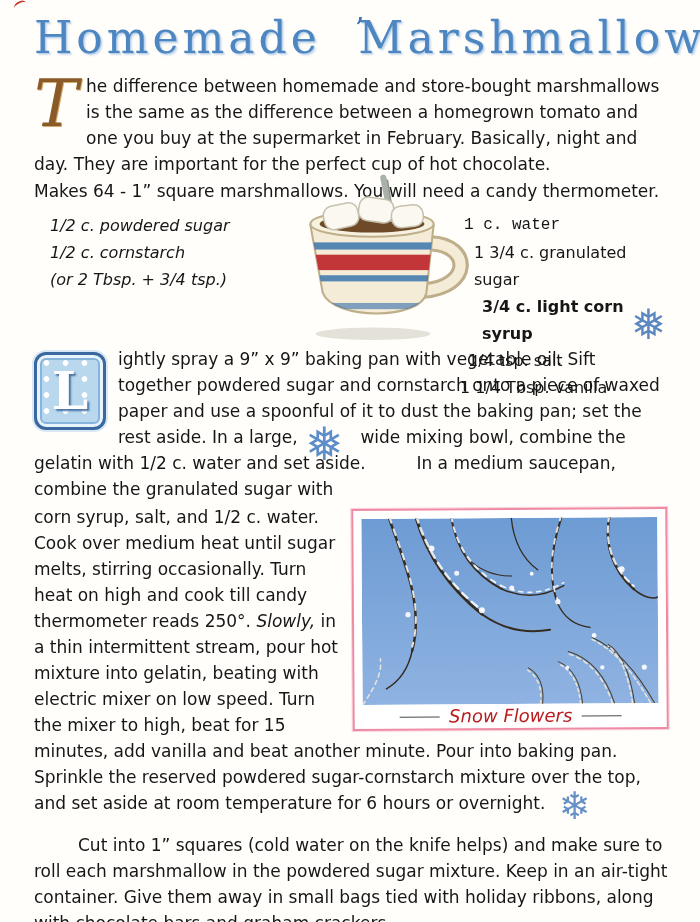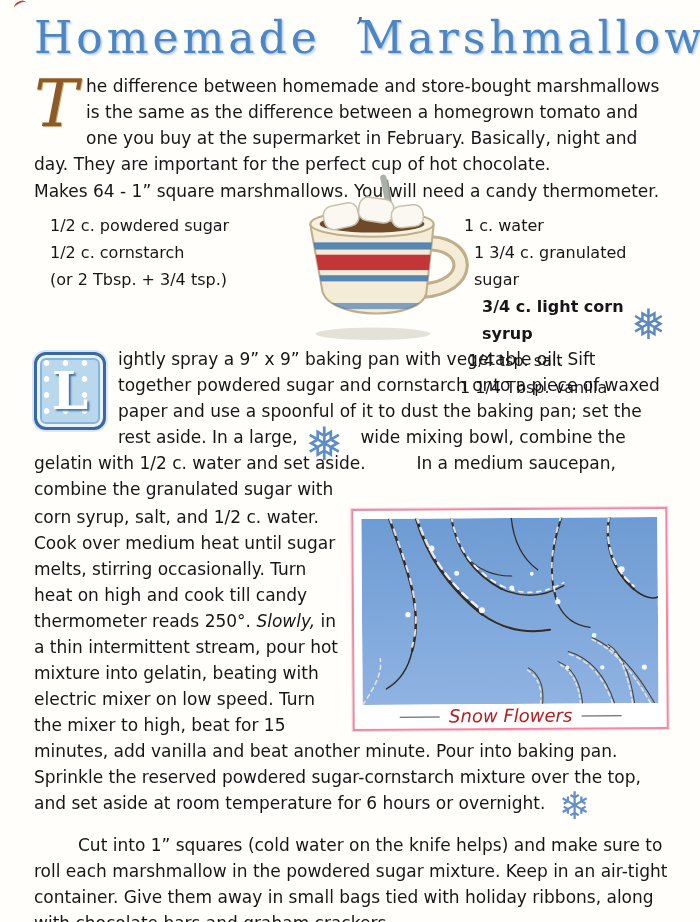--- a/index.html
+++ b/index.html
@@ -51,28 +51,28 @@
     font-style:italic;
     font-size:66px; line-height:58px;
     color:#8a5a28;
     text-shadow:1px 1px 0 #d3a96c;
     margin:2px 8px 0 0;
   }
   .yield { margin-top:1px; }
   
   .ing-row { display:flex; margin-top:6px; height:132px; }
   ul { list-style:none; }
-  .ing-left { width:250px; padding-left:16px; padding-top:2px; }
+  .ing-left { width:250px; padding-left:16px; padding-top:2px;font-style:italic; }
   .ing-left li { line-height:27px; }
   .ing-left li:nth-child(4) { padding-left:30px; }
   .mug-wrap { width:176px; margin-top:-20px; flex:none; }
   .mug-wrap svg { overflow:visible; }
   .ing-right-wrap { position:relative; flex:1; padding-top:2px; }
   .ing-right li { line-height:27px; }
-  .ing-right li:nth-child(1){ padding-left:4px; }
+  .ing-right li:nth-child(1){ padding-left:4px;font-family:Liberation Mono, monospace; }
   .ing-right li:nth-child(2){ padding-left:14px; }
   .ing-right li:nth-child(3){ padding-left:22px;font-weight:bold; }
   .ing-right li:nth-child(4){ padding-left:8px; }
   .flake { color:#3f74b8; }
   .flake-vanilla {
     position:absolute; right:2px; bottom:-4px;
     font-size:42px; line-height:1; opacity:.85;
   }
   
   .instr { margin-top:4px; }

